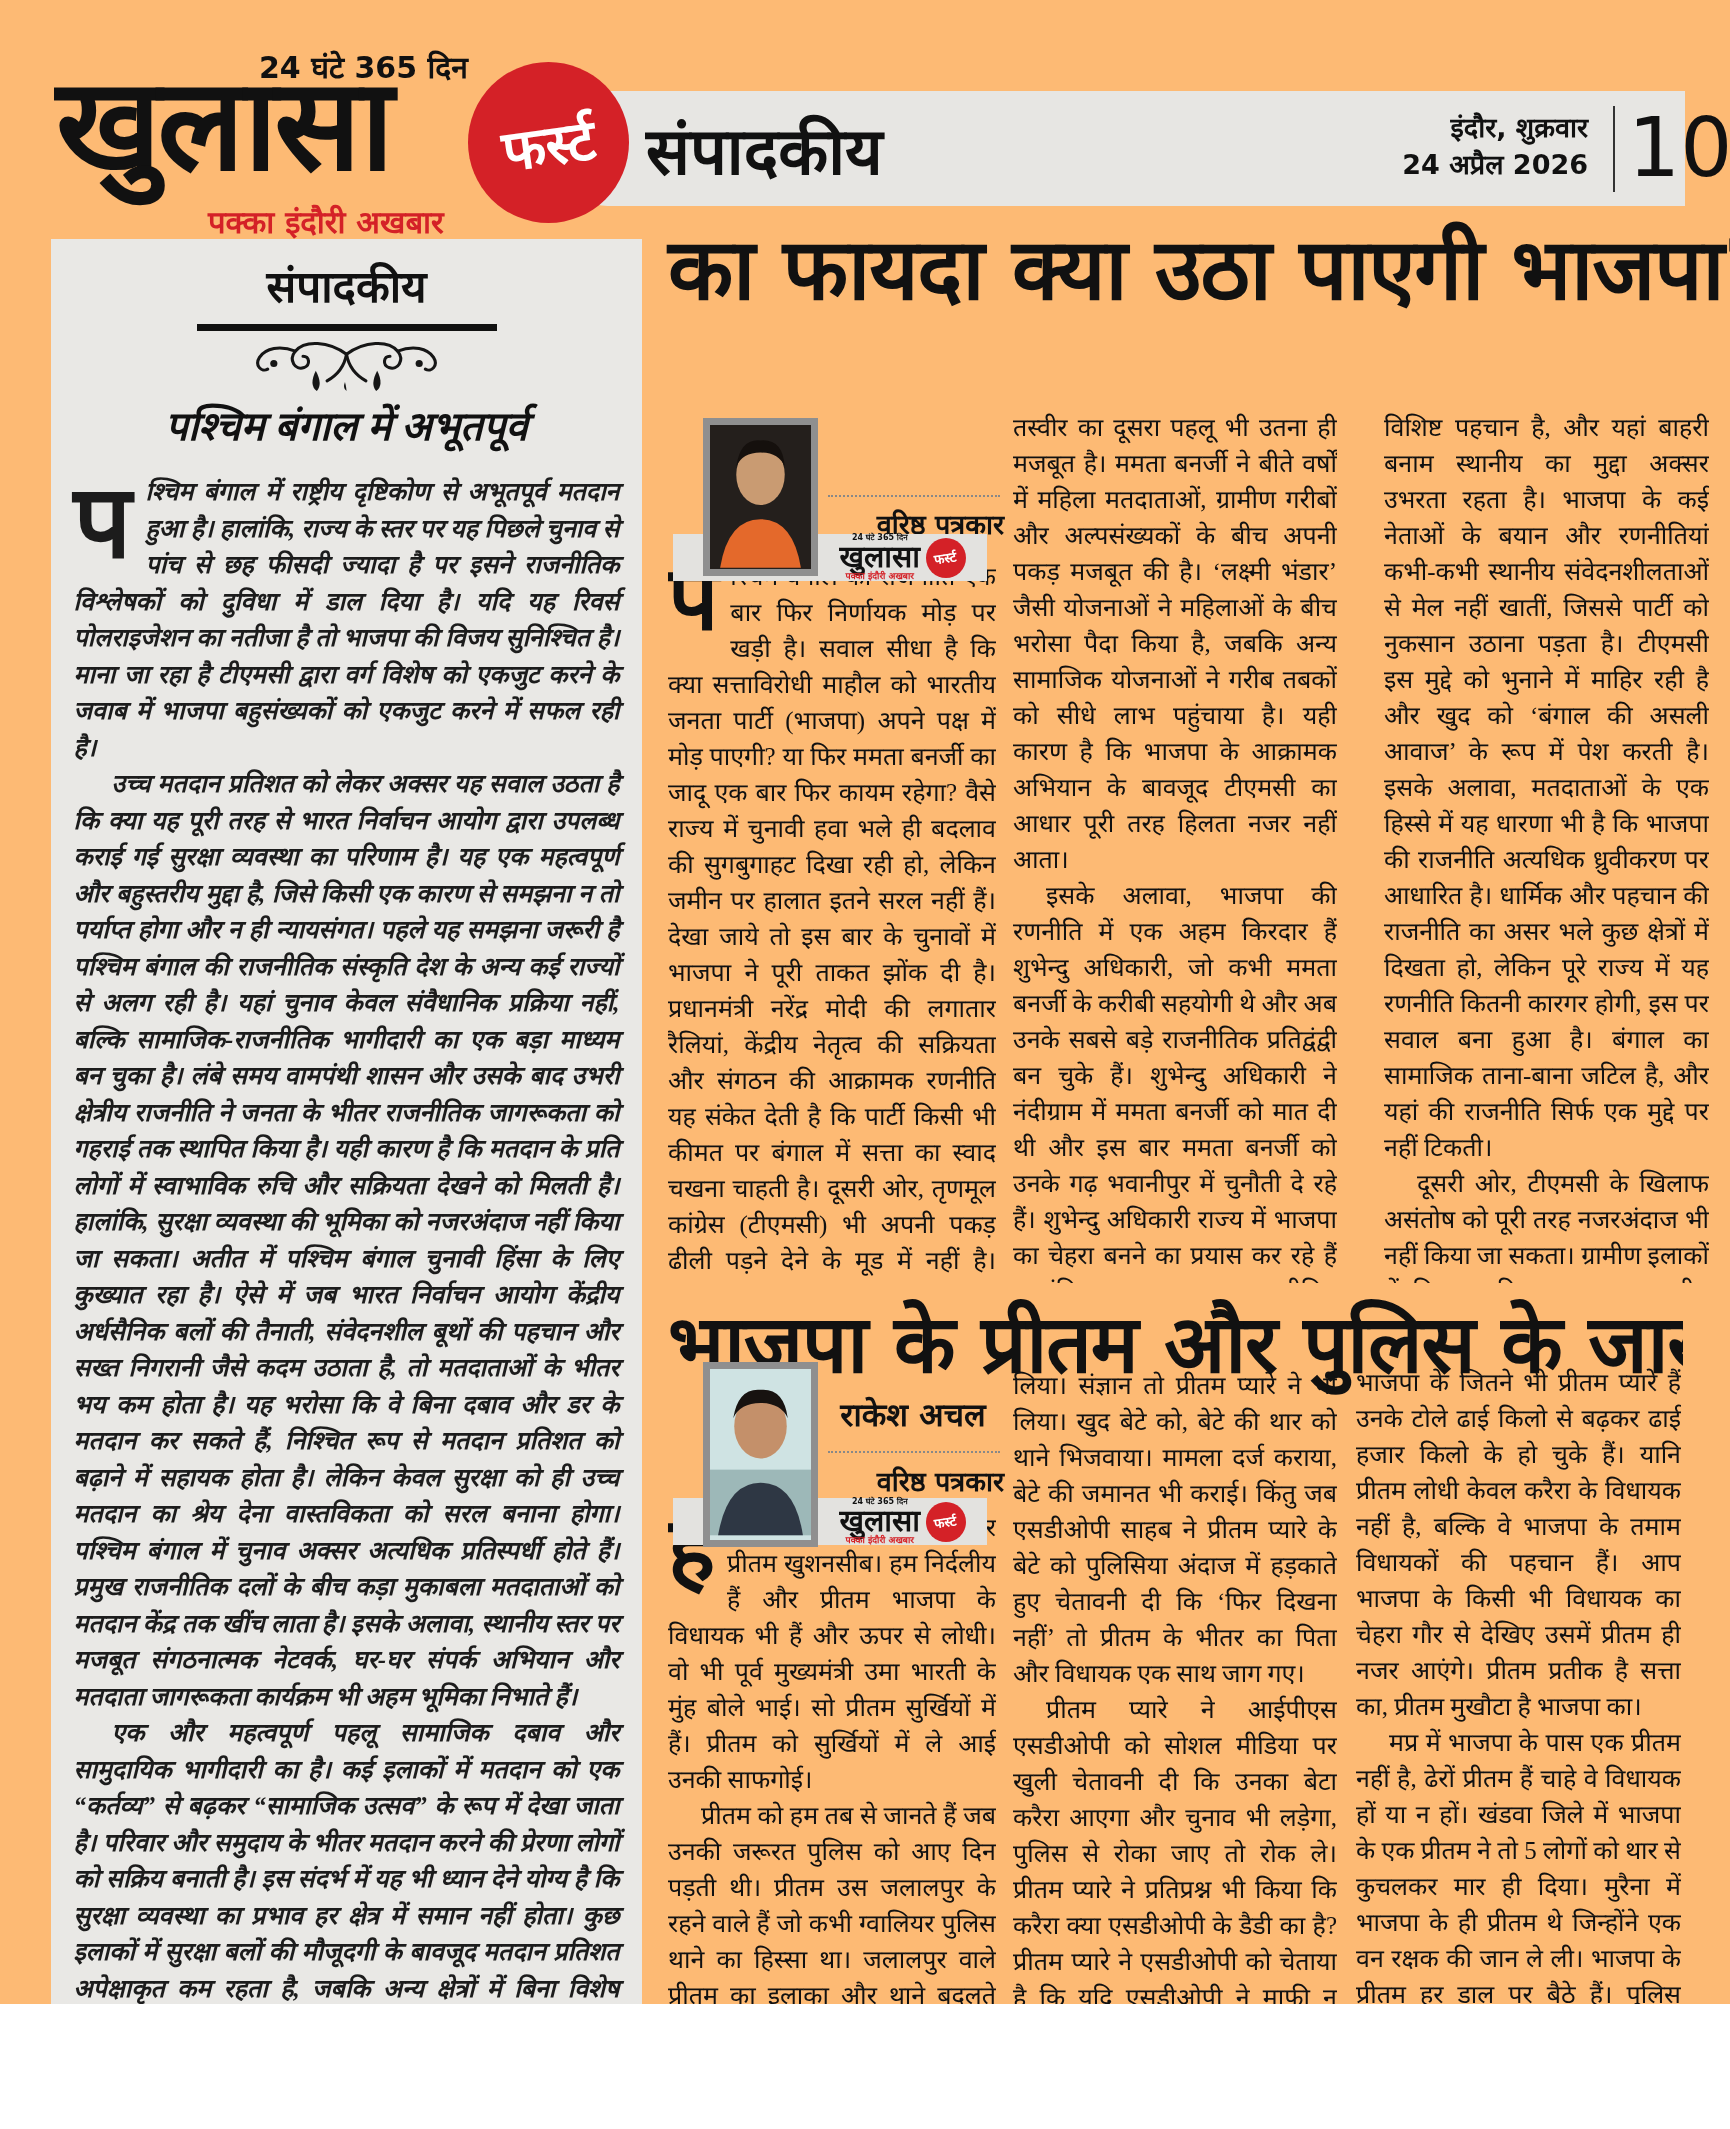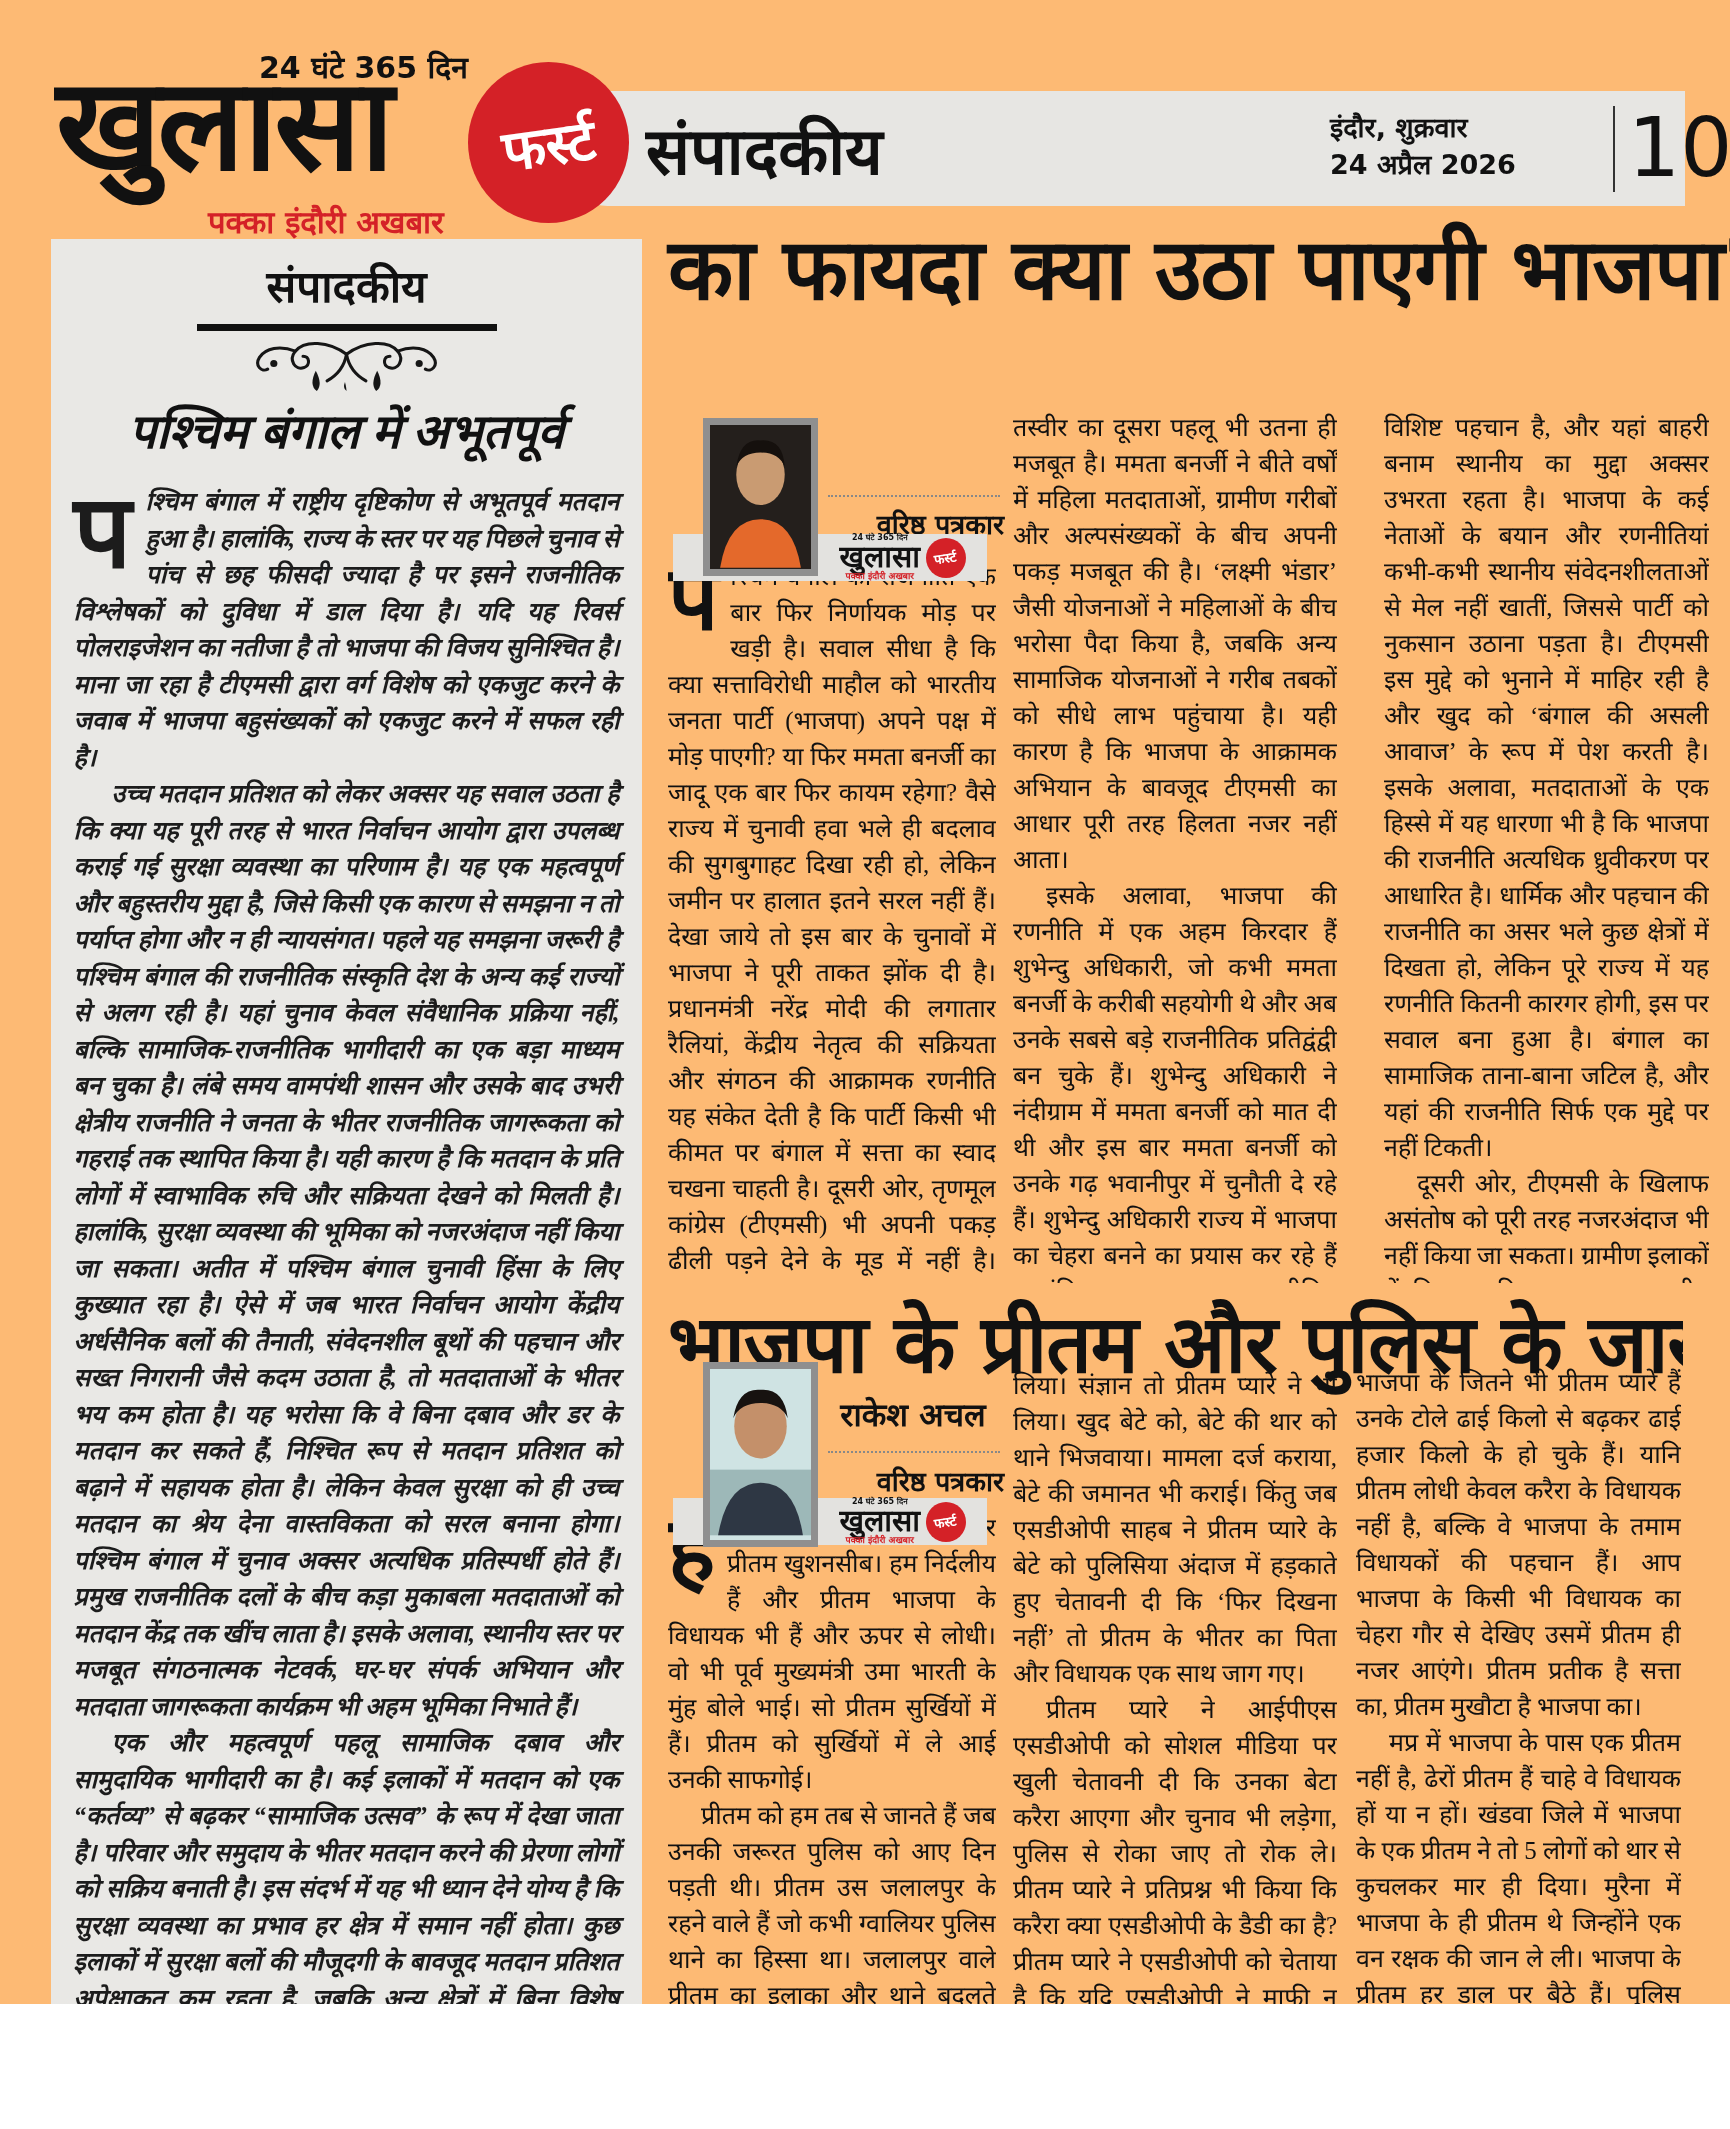--- a/index.html
+++ b/index.html
@@ -8,30 +8,30 @@
   .page { position:relative; width:1730px; height:2004px; background:#fdba74; overflow:hidden;text-decoration:underline; }
 
   
   .mh-tagline-top { position:absolute; left:259px; top:46px; font-size:30px; font-weight:800; font-family:"DejaVu Sans",sans-serif; }
   .mh-logo-main { position:absolute; left:56px; top:60px; font-size:128px; line-height:1.02; font-weight:900; letter-spacing:-3.2px; font-family:"DejaVu Sans",sans-serif; }
   .mh-badge { position:absolute; left:468px; top:62px; width:161px; height:161px; border-radius:50%; background:#d42127; z-index:3; display:flex; align-items:center; justify-content:center; }
   .mh-badge span { color:#fff; font-size:56px; font-weight:800; transform:rotate(-8deg); font-family:"DejaVu Sans",sans-serif; }
   .mh-tagline-bottom { position:absolute; left:208px; top:200px; font-size:31px; font-weight:800; color:#d42127; font-family:"DejaVu Sans",sans-serif; }
   .section-band { position:absolute; left:550px; top:91px; width:1135px; height:115px; background:#e7e6e3; border-top-left-radius:58px; border-bottom-left-radius:58px; z-index:1; }
   .section-title { position:absolute; left:646px; top:105px; font-size:65px; font-weight:800; z-index:2; font-family:"DejaVu Sans",sans-serif; }
-  .date-block { position:absolute; left:1330px; top:109px; width:258px; text-align:left; font-size:27px; font-weight:800; line-height:1.38; z-index:2; font-family:"DejaVu Sans",sans-serif; }
+  .date-block { position:absolute; left:1330px; top:109px; width:258px; text-align:right; font-size:27px; font-weight:800; line-height:1.38; z-index:2; font-family:"DejaVu Sans",sans-serif; }
   .pn-divider { position:absolute; left:1613px; top:106px; width:1.6px; height:86px; background:#333; z-index:2; }
   .page-num { position:absolute; left:1628px; top:100px; font-size:82px; font-weight:400; z-index:2; font-family:"DejaVu Sans",sans-serif; }
 
   
   .editorial { position:absolute; left:51px; top:239px; width:591px; height:1811px; background:#e9e8e5; padding:16px 22.5px; overflow:hidden; }
   .ed-heading { text-align:center; font-size:44px; font-weight:800; font-family:"DejaVu Sans",sans-serif; }
   .ed-rule { width:300px; height:7px; background:#111; margin:8.6px auto 4.3px auto; }
   .ed-ornament { display:block; margin:0 auto; width:215px; height:60px; }
-  .ed-title { text-align:center; font-size:48px; font-weight:800; font-style:italic; line-height:1.24; margin-top:7.5px; }
+  .ed-title { text-align:center; font-size:40px; font-weight:800; font-style:italic; line-height:1.24; margin-top:7.5px; }
   .ed-body { margin-top:22.5px; font-size:25px; line-height:1.46; text-align:justify; font-style:italic; font-weight:700; color:#1c1c1c; }
   .ed-body p { margin:0; }
   .ed-body p + p { text-indent:38px; }
   .dropcap-ed { float:left; font-size:102px; line-height:.74; font-weight:800; font-style:normal; margin:10.7px 14px 0 0; }
 
   
   .btxt { font-size:25px; line-height:1.44; text-align:justify; }
   .btxt p { margin:0; }
   .btxt p + p { text-indent:33px; }
   .col { position:absolute; overflow:hidden; }

